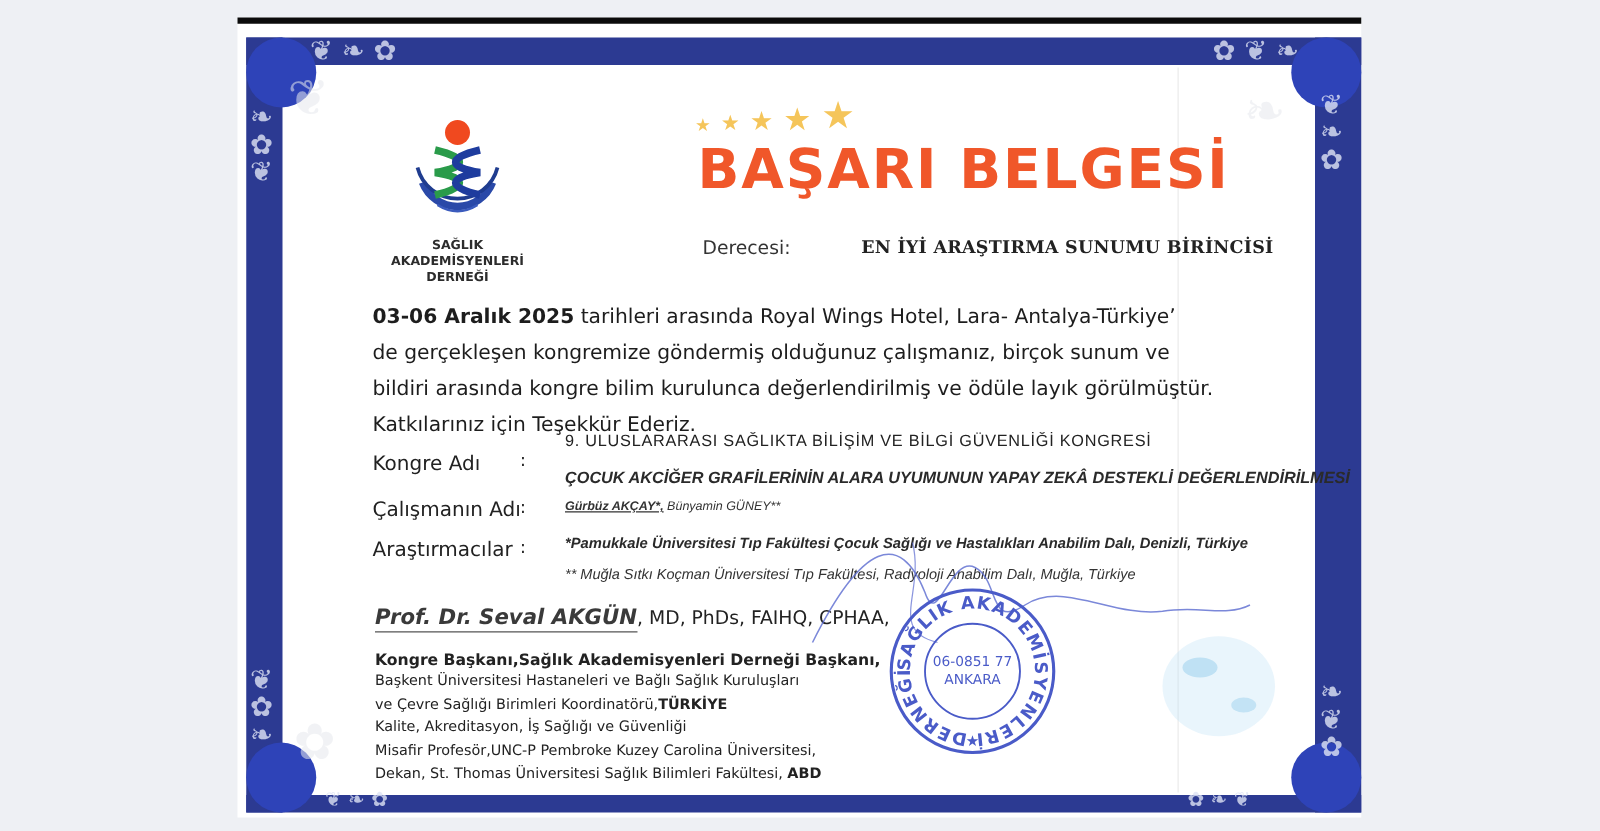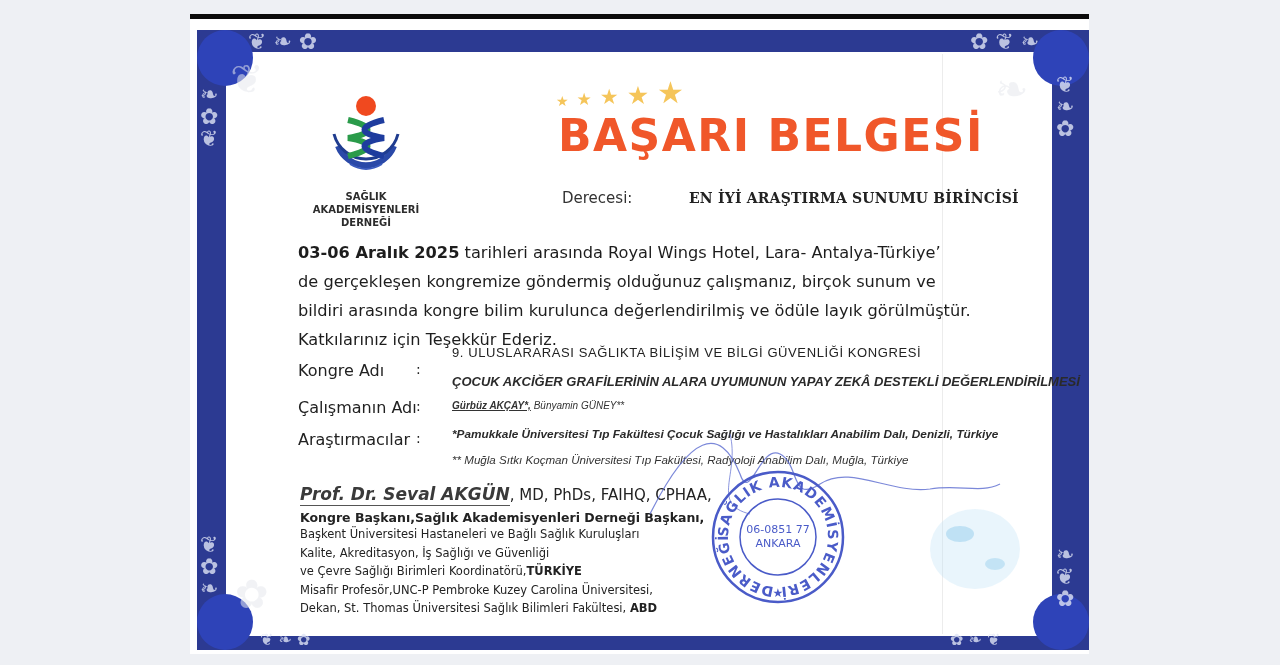--- a/index.html
+++ b/index.html
@@ -92,21 +92,21 @@
 
   .sign {
     position:absolute; left:110px; top:470px; font-family:"DejaVu Sans", sans-serif; color:#222;
   }
   .sign .name-line { font-size:16px; white-space:nowrap; }
   .sign .name {
     font-style:italic; font-weight:bold; color:#3a3a3a; font-size:17px;
     border-bottom:1px solid #555; padding-bottom:1px;
   }
   .sign .creds { font-size:15px; }
-  .sign .role { font-size:12.5px; font-weight:bold; margin-top:6px; white-space:nowrap; }
+  .sign .role { font-size:12.5px; font-weight:bold; margin-top:16px; white-space:nowrap; }
   .sign .line { font-size:11.5px; line-height:18.5px; white-space:nowrap; }
   .sign .line b { font-weight:bold; }
 
   .stamp {
     position:absolute; left:520px; top:455px; width:136px; height:136px;
   }
   .signature { position:absolute; left:440px; top:400px; width:380px; height:120px; }
   .smudge { position:absolute; left:730px; top:480px; width:120px; height:120px; }
   .divider-line { position:absolute; left:752px; top:40px; width:1px; height:580px; background:#ececec; }
 </style>
@@ -185,22 +185,22 @@
   <div class="researchers">
     <span class="main">Gürbüz AKÇAY*,</span><span> Bünyamin GÜNEY**</span>
   </div>
   <div class="affil1">*Pamukkale Üniversitesi Tıp Fakültesi Çocuk Sağlığı ve Hastalıkları Anabilim Dalı, Denizli, Türkiye</div>
   <div class="affil2">** Muğla Sıtkı Koçman Üniversitesi Tıp Fakültesi, Radyoloji Anabilim Dalı, Muğla, Türkiye</div>
 
   <div class="sign">
     <div class="name-line"><span class="name">Prof. Dr. Seval AKGÜN</span><span class="creds">, MD, PhDs, FAIHQ, CPHAA,</span></div>
     <div class="role">Kongre Başkanı,Sağlık Akademisyenleri Derneği Başkanı,</div>
     <div class="line">Başkent Üniversitesi Hastaneleri ve Bağlı Sağlık Kuruluşları</div>
+    <div class="line"><span>ve Çevre Sağlığı Birimleri Koordinatörü,</span><b>TÜRKİYE</b></div>
     <div class="line">Kalite, Akreditasyon, İş Sağlığı ve Güvenliği</div>
-    <div class="line"><span>ve Çevre Sağlığı Birimleri Koordinatörü,</span><b>TÜRKİYE</b></div>
     <div class="line">Misafir Profesör,UNC-P Pembroke Kuzey Carolina Üniversitesi,</div>
     <div class="line"><span>Dekan, St. Thomas Üniversitesi Sağlık Bilimleri Fakültesi, </span><b>ABD</b></div>
   </div>
 
   <svg class="signature" viewBox="0 0 380 120">
     <path d="M20 100 C60 20 90 10 110 60 C120 90 130 30 150 40 C170 50 160 90 190 70 C220 50 260 80 300 75 C330 70 350 80 370 70" fill="none" stroke="#5a6ad0" stroke-width="1.2" opacity=".8"></path>
     <path d="M100 20 C110 60 80 90 120 100" fill="none" stroke="#5a6ad0" stroke-width="1" opacity=".7"></path>
   </svg>
 
   <div class="stamp">

